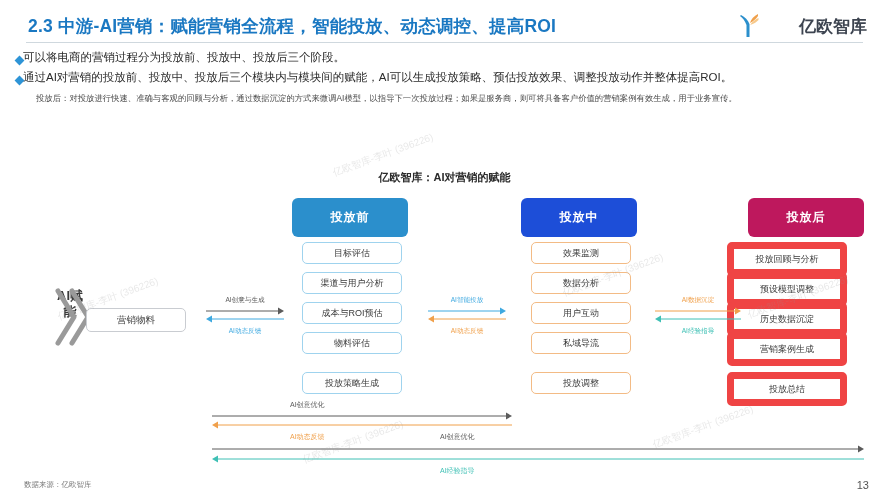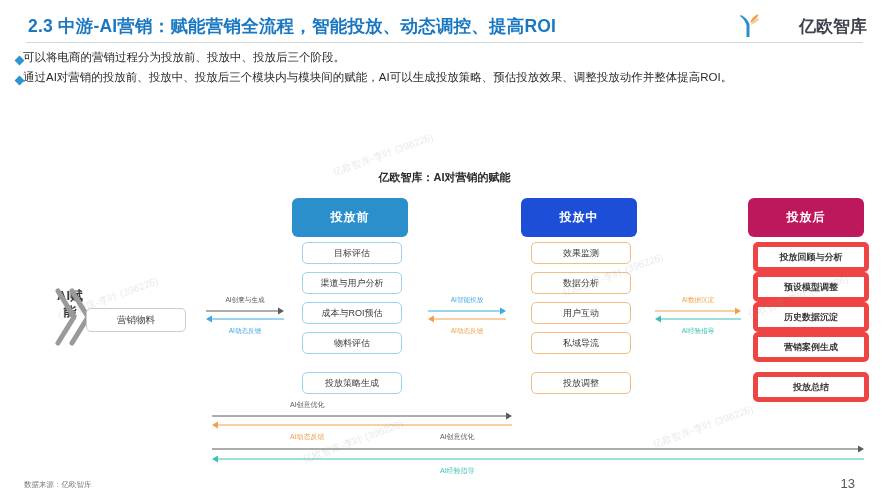--- a/index.html
+++ b/index.html
@@ -117,21 +117,21 @@
     background: #fff;
     display: flex;
     align-items: center;
     justify-content: center;
     font-size: 9px;
     color: #3a3a3a;
     white-space: nowrap;
   }
   .col-pre  .node { left: 302px; width: 98px; border: 1px solid #9fd3ee; }
   .col-mid  .node { left: 531px; width: 98px; border: 1px solid #f3bb85; }
-  .col-post .node { left: 753px; width: 106px; border: 5px solid #ef4444; font-weight: bold; }
+  .col-post .node { left: 727px; width: 106px; border: 7px solid #ef4444; }
 
   .n0 { top: 242px; }
   .n1 { top: 272px; }
   .n2 { top: 302px; }
   .n3 { top: 332px; }
   .n4 { top: 372px; }
 
   
   .ai-label {
     position: absolute;
@@ -194,22 +194,22 @@
 
   
   .footer-src {
     position: absolute;
     left: 24px; bottom: 10px;
     font-size: 7.5px;
     color: #777;
   }
   .page-num {
     position: absolute;
-    right: 34px; bottom: 9px;
-    font-size: 13px;
+    right: 20px; bottom: 9px;
+    font-size: 11px;
     color: #555;
   }
 
   
   .wm {
     position: absolute;
     font-size: 10px;
     color: rgba(150,150,150,0.22);
     transform: rotate(-20deg);
     white-space: nowrap;
@@ -235,20 +235,21 @@
 <div class="bullet-row bullet-1">
   <span class="diamond"></span>
   <span class="bullet-text">可以将电商的营销过程分为投放前、投放中、投放后三个阶段。</span>
 </div>
 <div class="bullet-row bullet-2">
   <span class="diamond"></span>
   <span class="bullet-text">通过AI对营销的投放前、投放中、投放后三个模块内与模块间的赋能，AI可以生成投放策略、预估投放效果、调整投放动作并整体提高ROI。</span>
 </div>
 
 <div class="para-block">
+  <div class="para-line">投放后：对投放进行快速、准确与客观的回顾与分析，通过数据沉淀的方式来微调AI模型，以指导下一次投放过程；如果是服务商，则可将具备客户价值的营销案例有效生成，用于业务宣传。</div>
 </div>
 
 <div class="chart-title">亿欧智库：AI对营销的赋能</div>
 
 <div class="ai-label">AI赋能</div>
 <svg class="chevrons" viewBox="0 0 40 60">
   <path d="M4 4 L20 30 L4 56" stroke="#9a9a9a" stroke-width="5" fill="none" stroke-linecap="round" stroke-linejoin="round"></path>
   <path d="M18 4 L34 30 L18 56" stroke="#9a9a9a" stroke-width="5" fill="none" stroke-linecap="round" stroke-linejoin="round"></path>
 </svg>
 <div class="material-node">营销物料</div>

